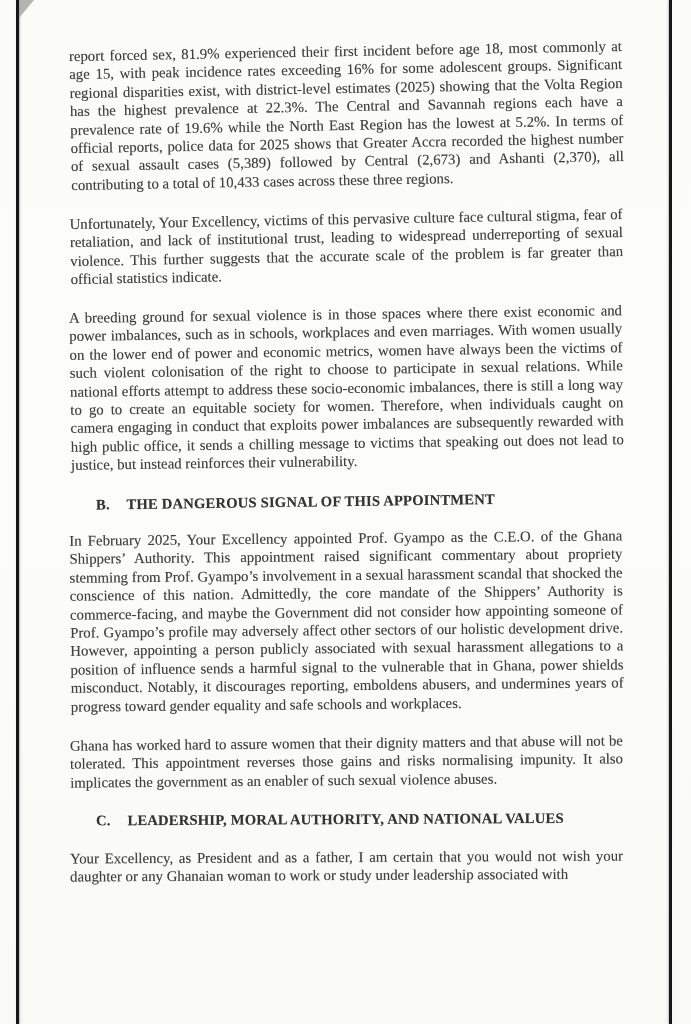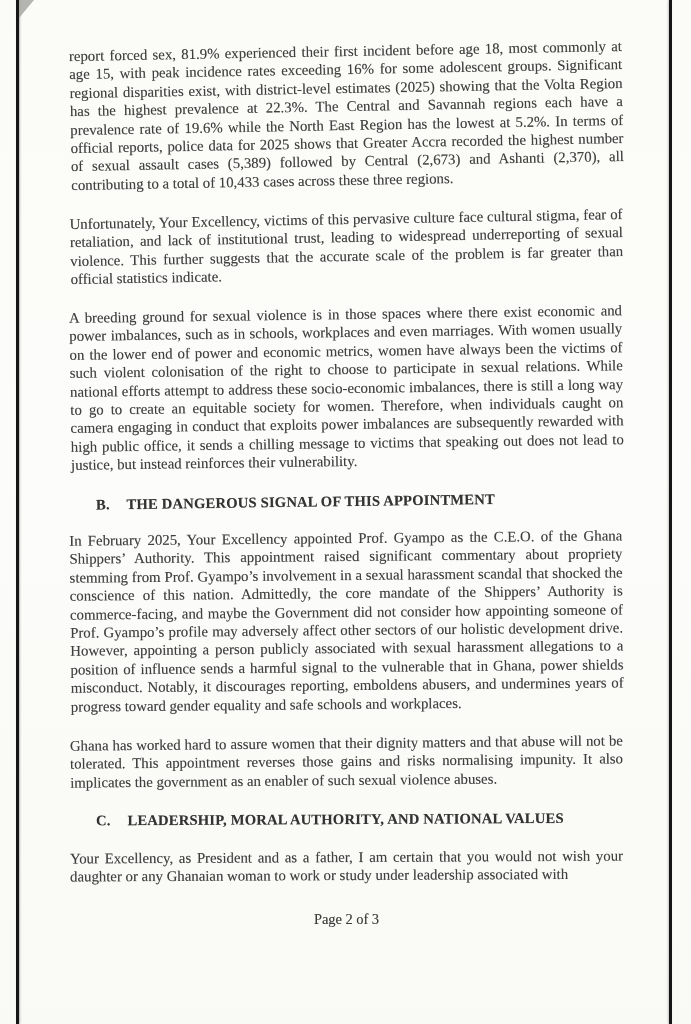--- a/index.html
+++ b/index.html
@@ -101,15 +101,14 @@
     <p class="para tilt-c">In February 2025, Your Excellency appointed Prof. Gyampo as the C.E.O. of the Ghana Shippers’ Authority. This appointment raised significant commentary about propriety stemming from Prof. Gyampo’s involvement in a sexual harassment scandal that shocked the conscience of this nation. Admittedly, the core mandate of the Shippers’ Authority is commerce-facing, and maybe the Government did not consider how appointing someone of Prof. Gyampo’s profile may adversely affect other sectors of our holistic development drive. However, appointing a person publicly associated with sexual harassment allegations to a position of influence sends a harmful signal to the vulnerable that in Ghana, power shields misconduct. Notably, it discourages reporting, emboldens abusers, and undermines years of progress toward gender equality and safe schools and workplaces.</p>
     <p class="para tilt-c">Ghana has worked hard to assure women that their dignity matters and that abuse will not be tolerated. This appointment reverses those gains and risks normalising impunity. It also implicates the government as an enabler of such sexual violence abuses.</p>
 
     <h3 class="heading tilt-d">
       <span class="h-letter">C.</span>
       <span class="h-text">LEADERSHIP, MORAL AUTHORITY, AND NATIONAL VALUES</span>
     </h3>
 
     <p class="para tilt-d">Your Excellency, as President and as a father, I am certain that you would not wish your daughter or any Ghanaian woman to work or study under leadership associated with</p>
 
-    <div class="footer">Page 2 of 3</div>
   </div>
 </div>
 
 </body></html>

